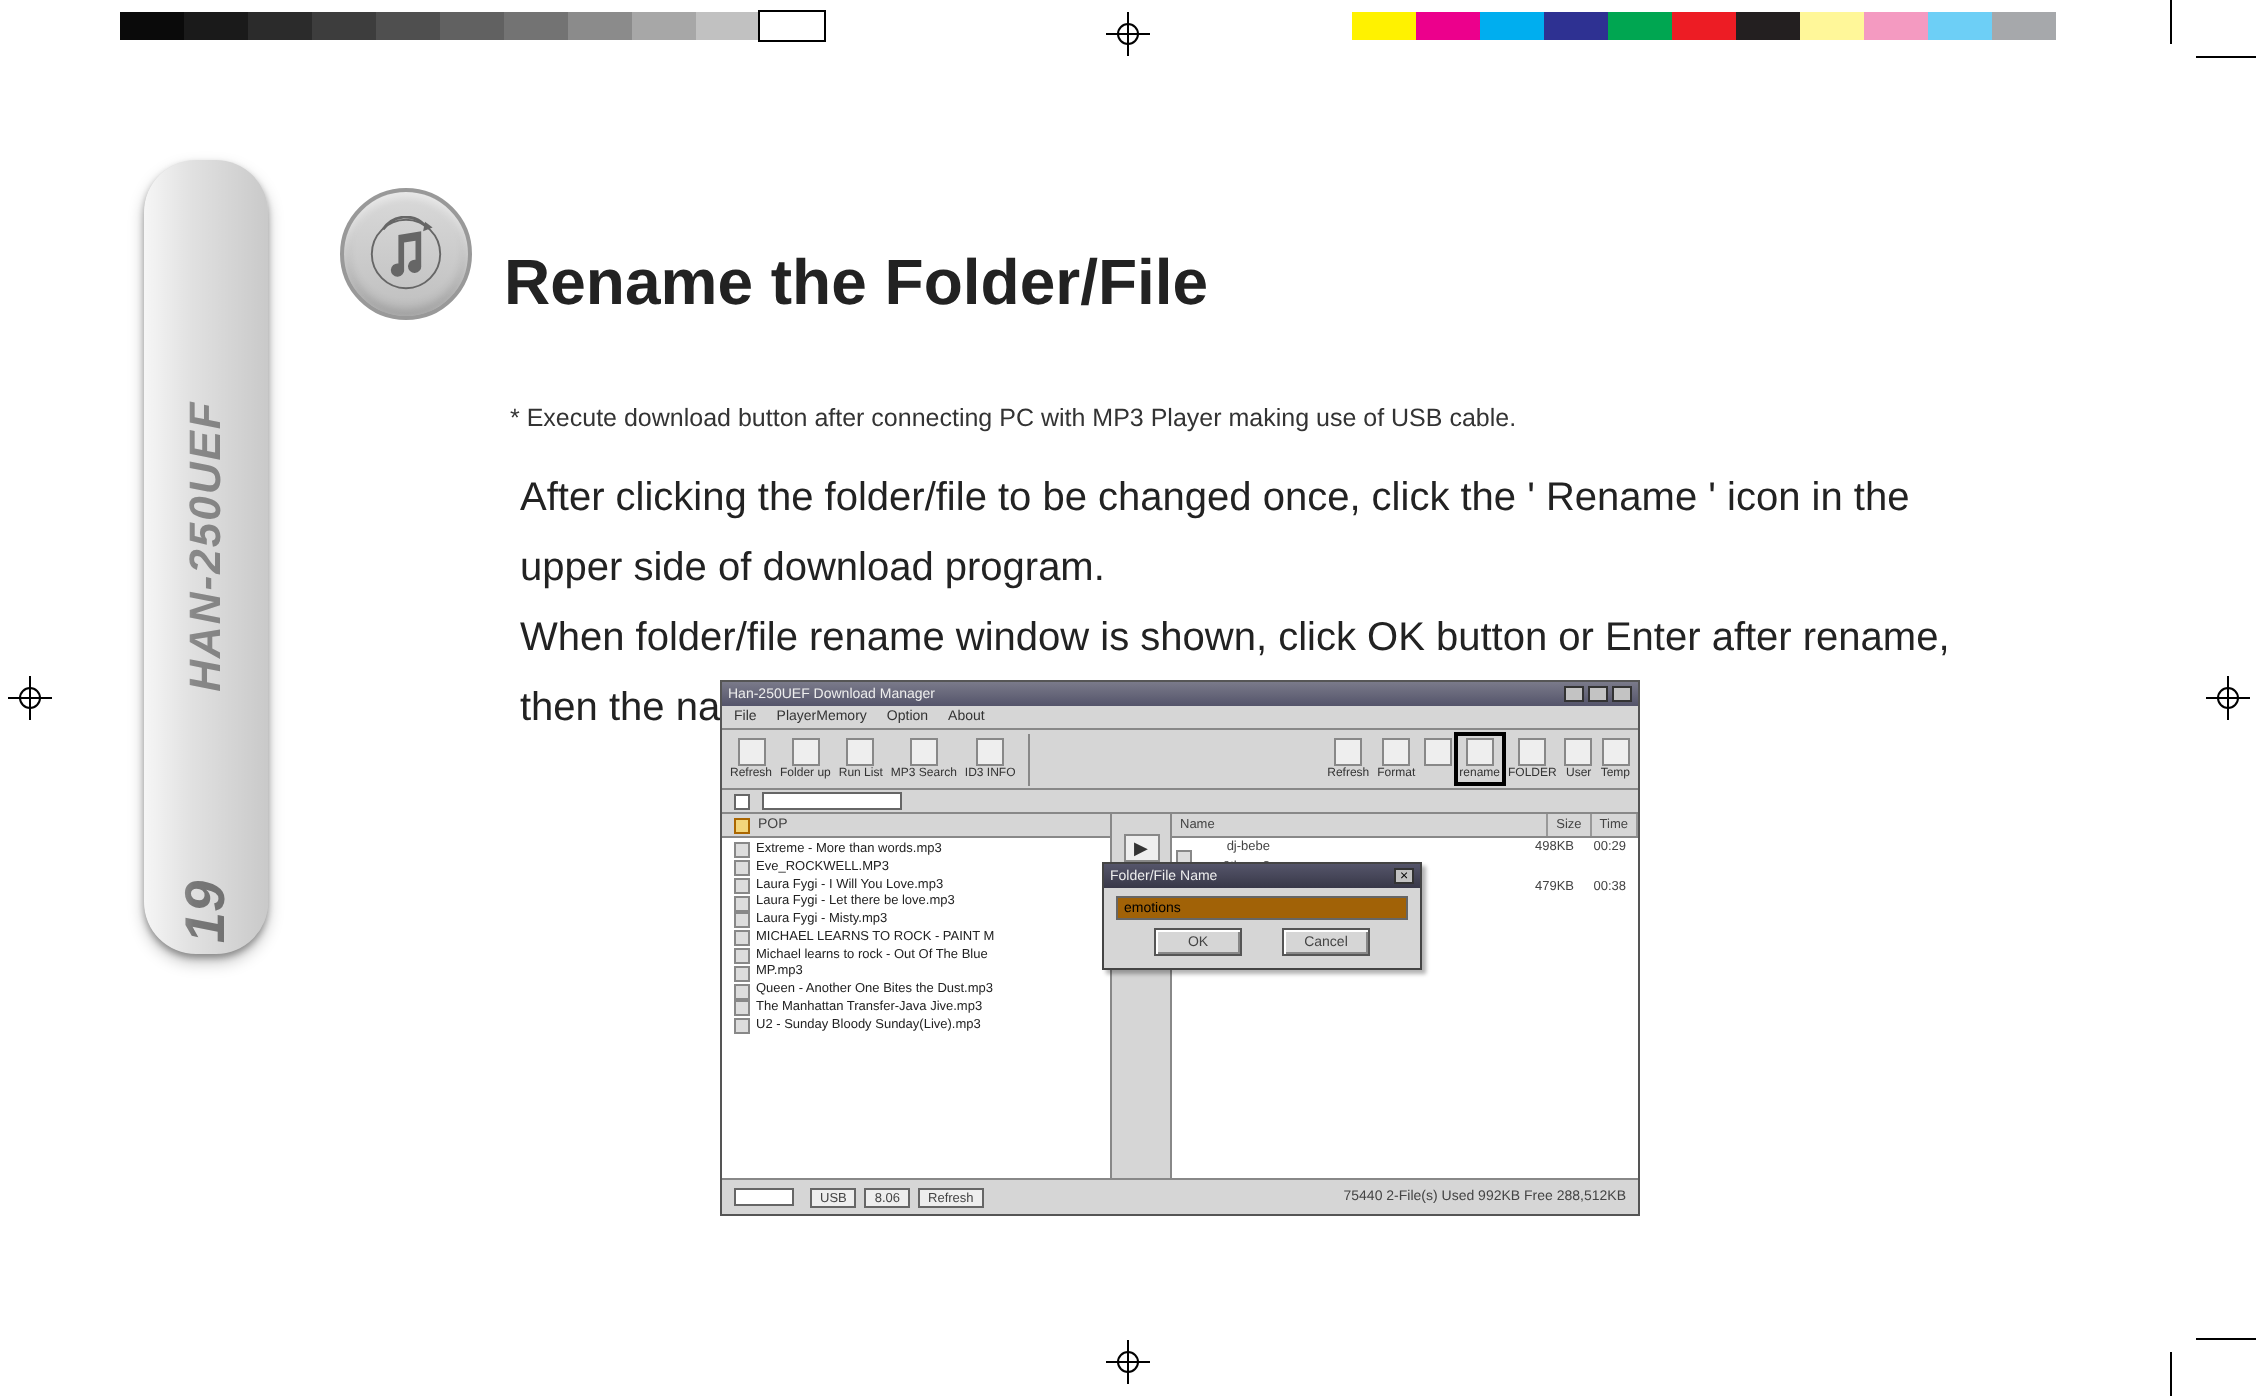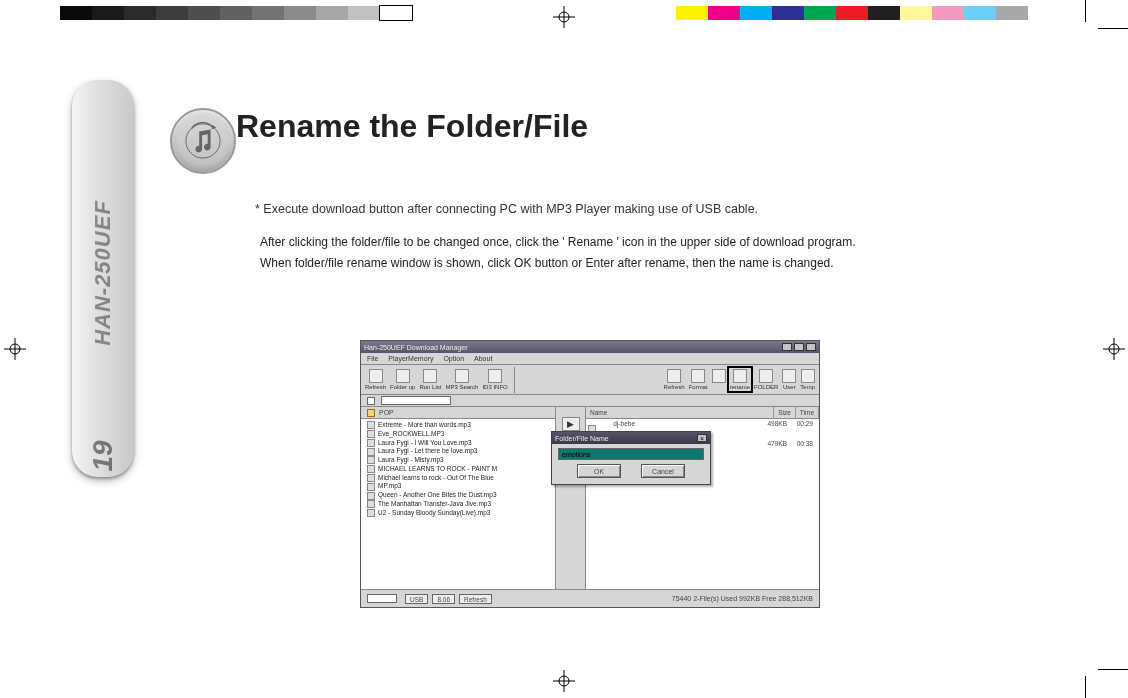--- a/index.html
+++ b/index.html
@@ -84,23 +84,24 @@
   .sidetab-page {
     top: 360px;
     color: #777;
     font-size: 28px;
   }
 
   
   .header {
     position: absolute;
     left: 120px;
-    top: 78px;
+    top: 64px;
     display: flex;
-    align-items: flex-start;
+    align-items: flex-end;
+    gap: 16px;
   }
   .header-icon {
     width: 66px; height: 66px;
     border-radius: 33px;
     background: linear-gradient(#d9d9d9,#bfbfbf);
     border: 2px solid #999;
     display: flex; align-items: center; justify-content: center;
     box-shadow: inset 0 2px 4px rgba(255,255,255,.6), inset 0 -3px 6px rgba(0,0,0,.2);
   }
   .header-icon svg { width: 38px; height: 38px; }
@@ -116,21 +117,21 @@
     top: 172px;
     font-size: 12.5px;
     color: #333;
   }
 
   .body-text {
     position: absolute;
     left: 210px;
     top: 202px;
     width: 740px;
-    font-size: 12px;
+    font-size: 20px;
     color: #222;
     line-height: 1.75;
   }
 
   
   .shot {
     position: absolute;
     left: 310px;
     top: 310px;
     width: 460px;
@@ -256,21 +257,21 @@
     height:12px;
     background: linear-gradient(#55556a,#383848);
     color:#eee; font-size:7px; padding:0 3px;
     display:flex; align-items:center; justify-content:space-between;
   }
   .dlg .dlg-title .x { width:10px; height:8px; background:#c3c3c3; border:1px solid #333; display:flex;align-items:center;justify-content:center;font-size:7px;color:#000;}
   .dlg .dlg-body { padding: 4px 6px; display:flex; flex-direction:column; gap:4px; }
   .dlg input.rn {
     width: 100%; height: 12px;
     border: 1px solid #666;
-    background:#0f766e;
+    background:#a16207;
     font-size:7px; padding:0 3px;
   }
   .dlg .dlg-btnrow { display:flex; justify-content:center; gap:20px; }
   .dlg .dbtn {
     width: 44px; height: 14px;
     background:#d6d6d6;
     border:1px solid #555;
     font-size:7px;
     display:flex; align-items:center; justify-content:center;
     box-shadow: inset 1px 1px 0 #fff, inset -1px -1px 0 #888;

